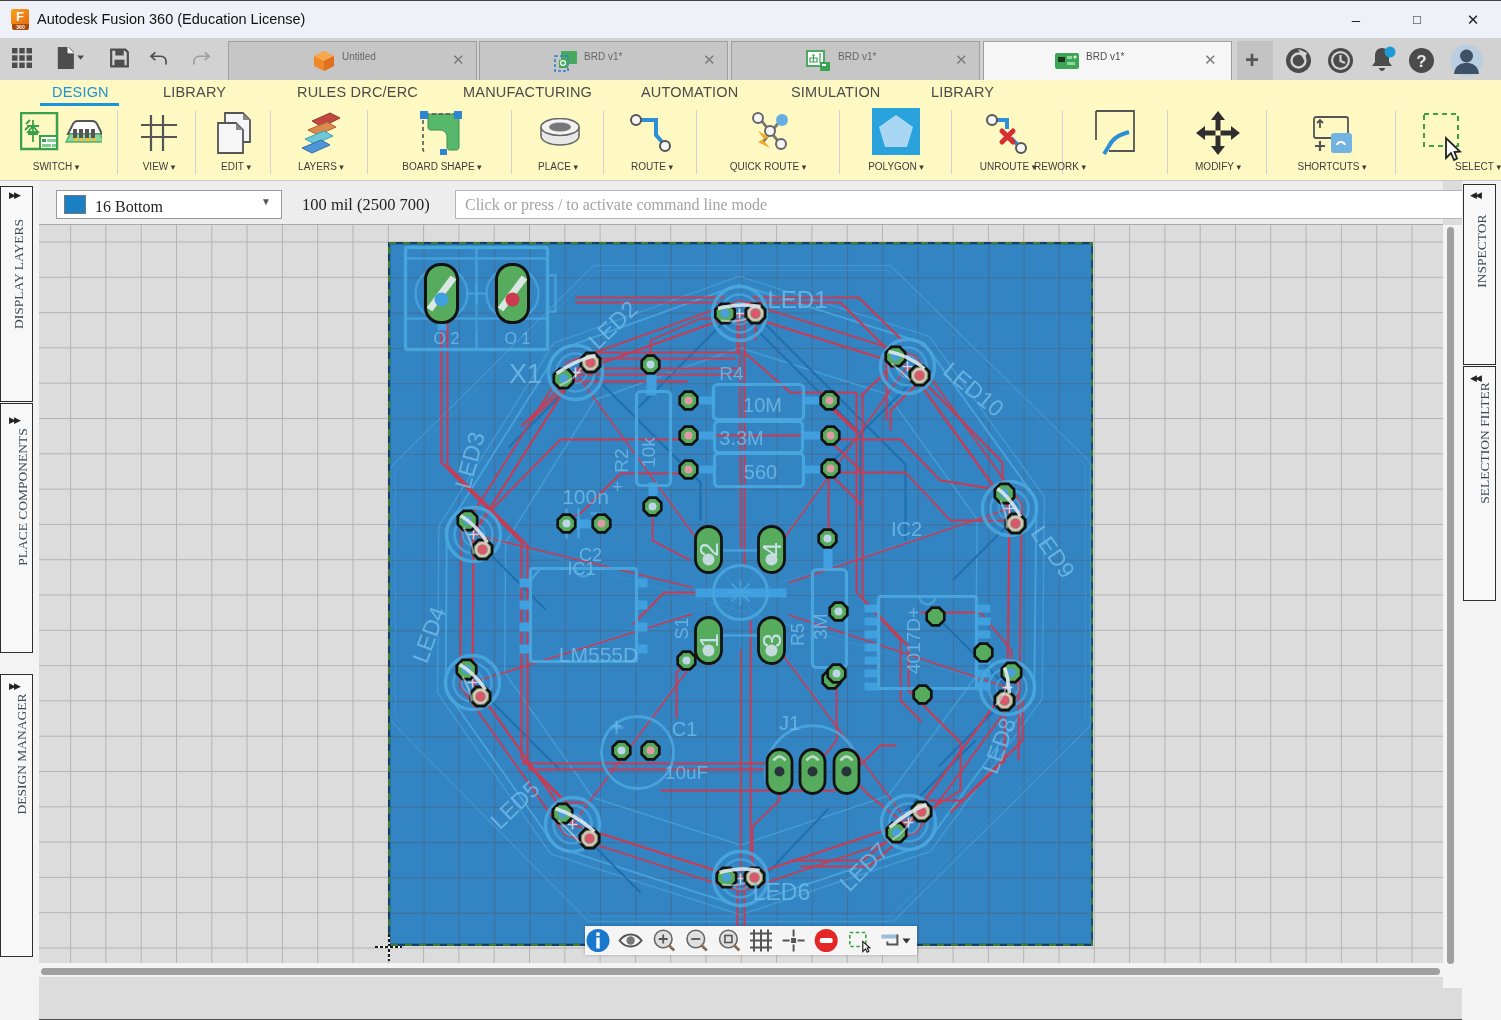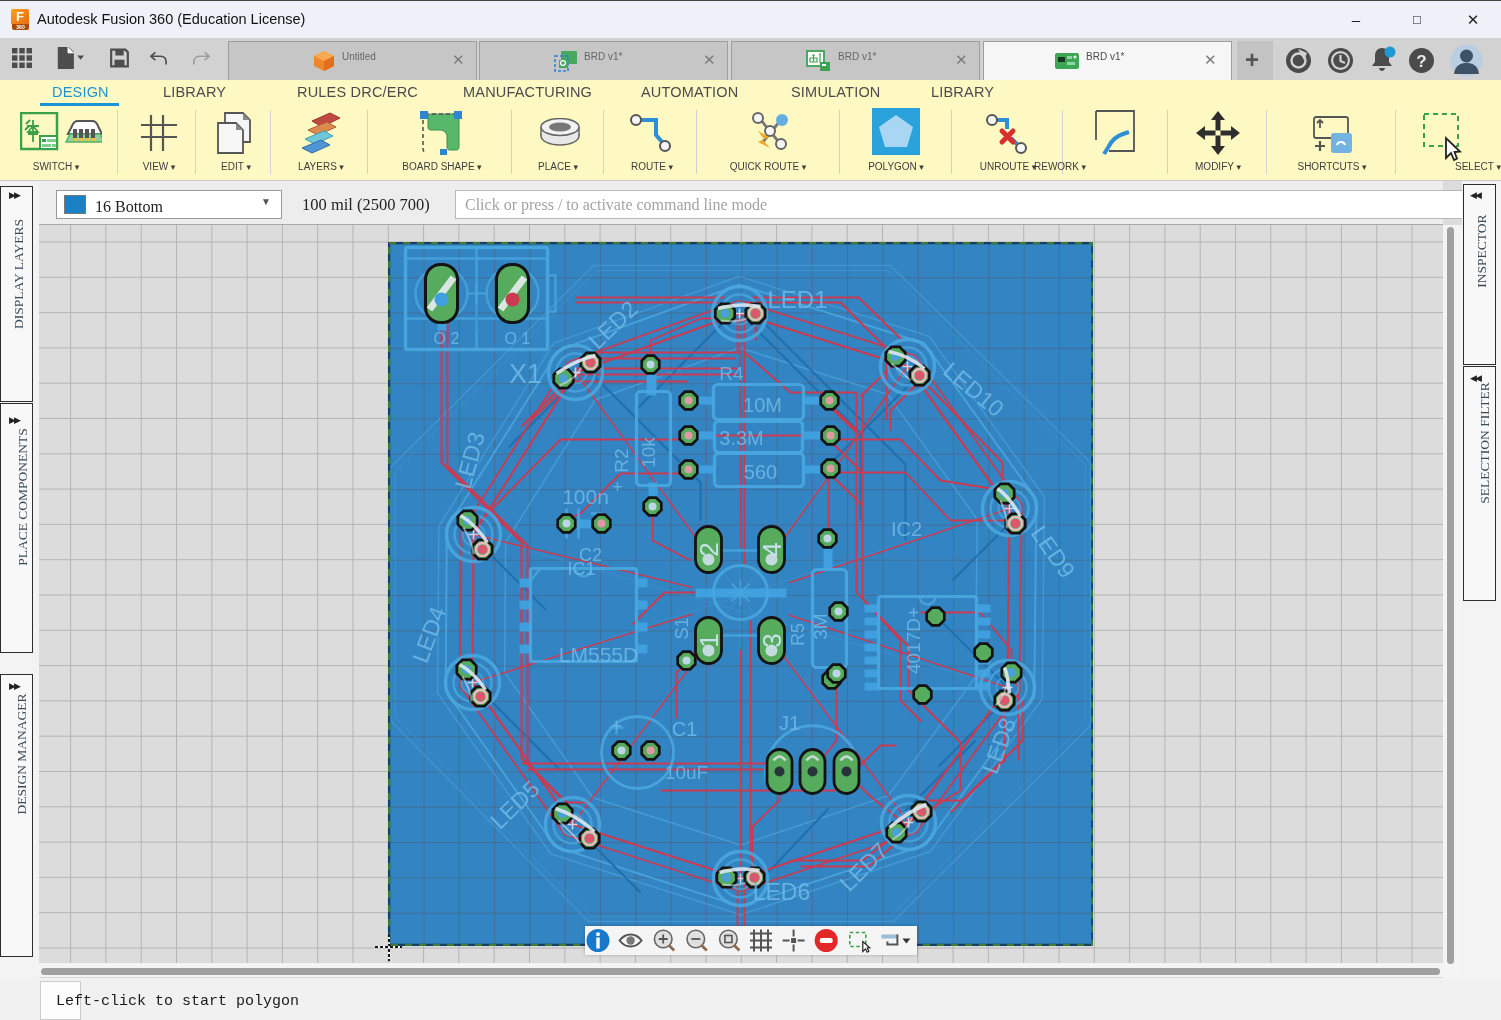--- a/index.html
+++ b/index.html
@@ -760,18 +760,14 @@
         <path d="M317.40000000000003 12.5 l8 0 l-4 5 z" fill="#333"></path>
       </svg>
     </div>
 
   <div id="hscroll" class="abs">
       <div id="hthumb"></div>
     </div>
   <div id="vscroll" class="abs">
       <div id="vthumb"></div>
     </div>
-  <div id="statusbar" class="abs">
-    <div id="statusbox"></div>
-    <div id="statustext">Left-click to start polygon</div>
-  </div>
 
 </div>
 
 </body></html>

